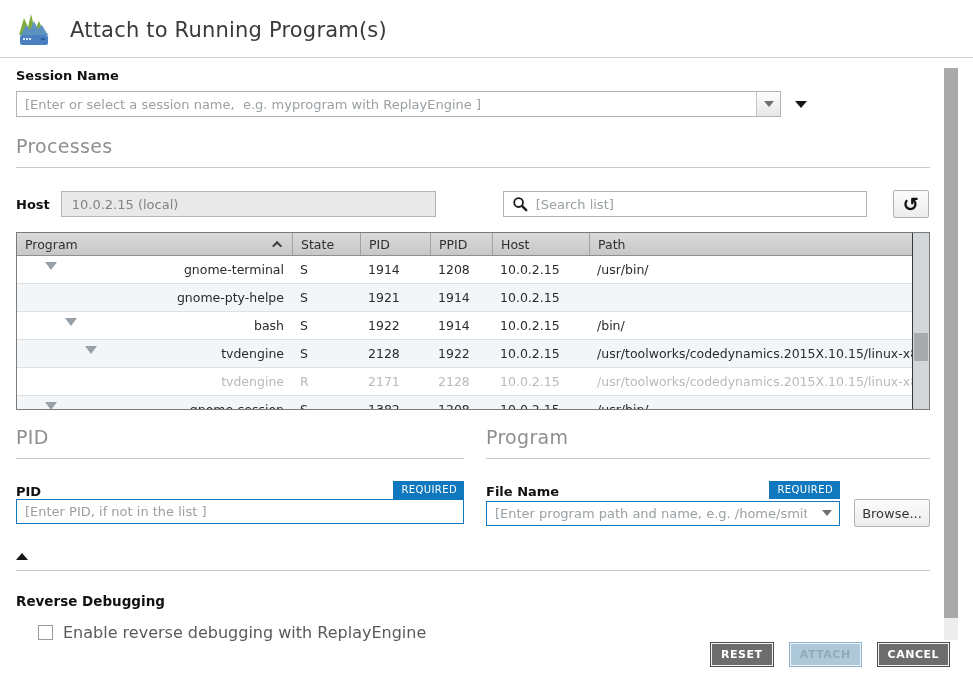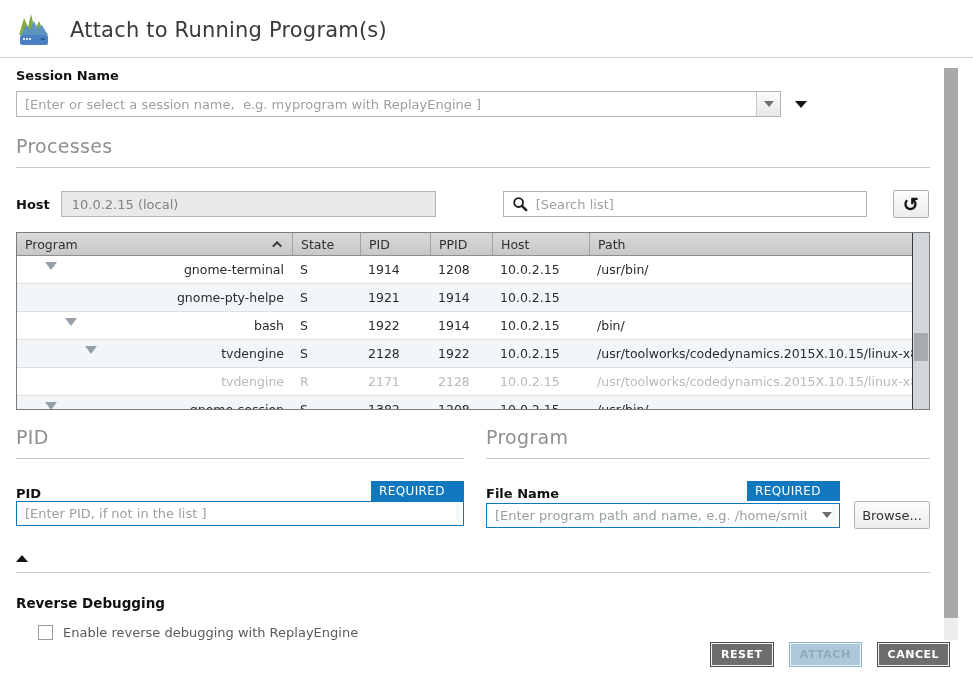--- a/index.html
+++ b/index.html
@@ -151,22 +151,22 @@
     background: #a8abad;
   }
 
   
   .two-col { display: flex; margin-top: 16px; width: 914px; gap: 22px; }
   .col-left { width: 448px; flex: none; }
   .col-right { flex: 1; min-width: 0; }
 
   .req-row { display: flex; align-items: flex-end; justify-content: space-between; margin-top: 22px; }
   .req-badge {
-    background: #1078bf; color: #fff; font-size: 12px; letter-spacing: .4px;
-    padding: 4px 19px 4px 8px; line-height: 1; flex: none;
+    background: #1078bf; color: #fff; font-size: 10px; letter-spacing: .4px;
+    padding: 4px 7px 4px 8px; line-height: 1; flex: none;
   }
   .blue-input {
     width: 100%; height: 25px; border: 1px solid #1078bf;
     font-size: 13px; color: #444; padding: 0 8px; font-family: inherit; outline: none;
   }
   input::placeholder { color: #9aa0a4; opacity: 1; }
 
   .fname-width { width: 354px; }
   .prog-input-row { display: flex; align-items: center; gap: 14px; }
   .combo-blue {
@@ -187,21 +187,21 @@
     font-size: 13px; color: #333; font-family: inherit; cursor: pointer;
   }
 
   
   .reverse-label { margin-top: 22px; font-size: 13.5px; }
   .checkbox-row { display: flex; align-items: center; gap: 10px; margin: 14px 0 0 22px; }
   .checkbox {
     width: 15px; height: 15px; border: 1px solid #9a9a9a; background: #fff;
     flex: none; cursor: pointer;
   }
-  .checkbox-label { font-size: 13px; color: #5a5a5a; }
+  .checkbox-label { font-size: 16px; color: #5a5a5a; }
 
   
   .footer-btns { position: absolute; right: 23px; bottom: 16px; display: flex; gap: 15px; }
   .btn {
     min-width: 64px; height: 25px; padding: 0 10px;
     font-family: inherit; font-size: 11px; font-weight: bold; letter-spacing: .5px;
     cursor: pointer;
   }
   .btn-dark {
     background: #6d6d6d; color: #fff;

